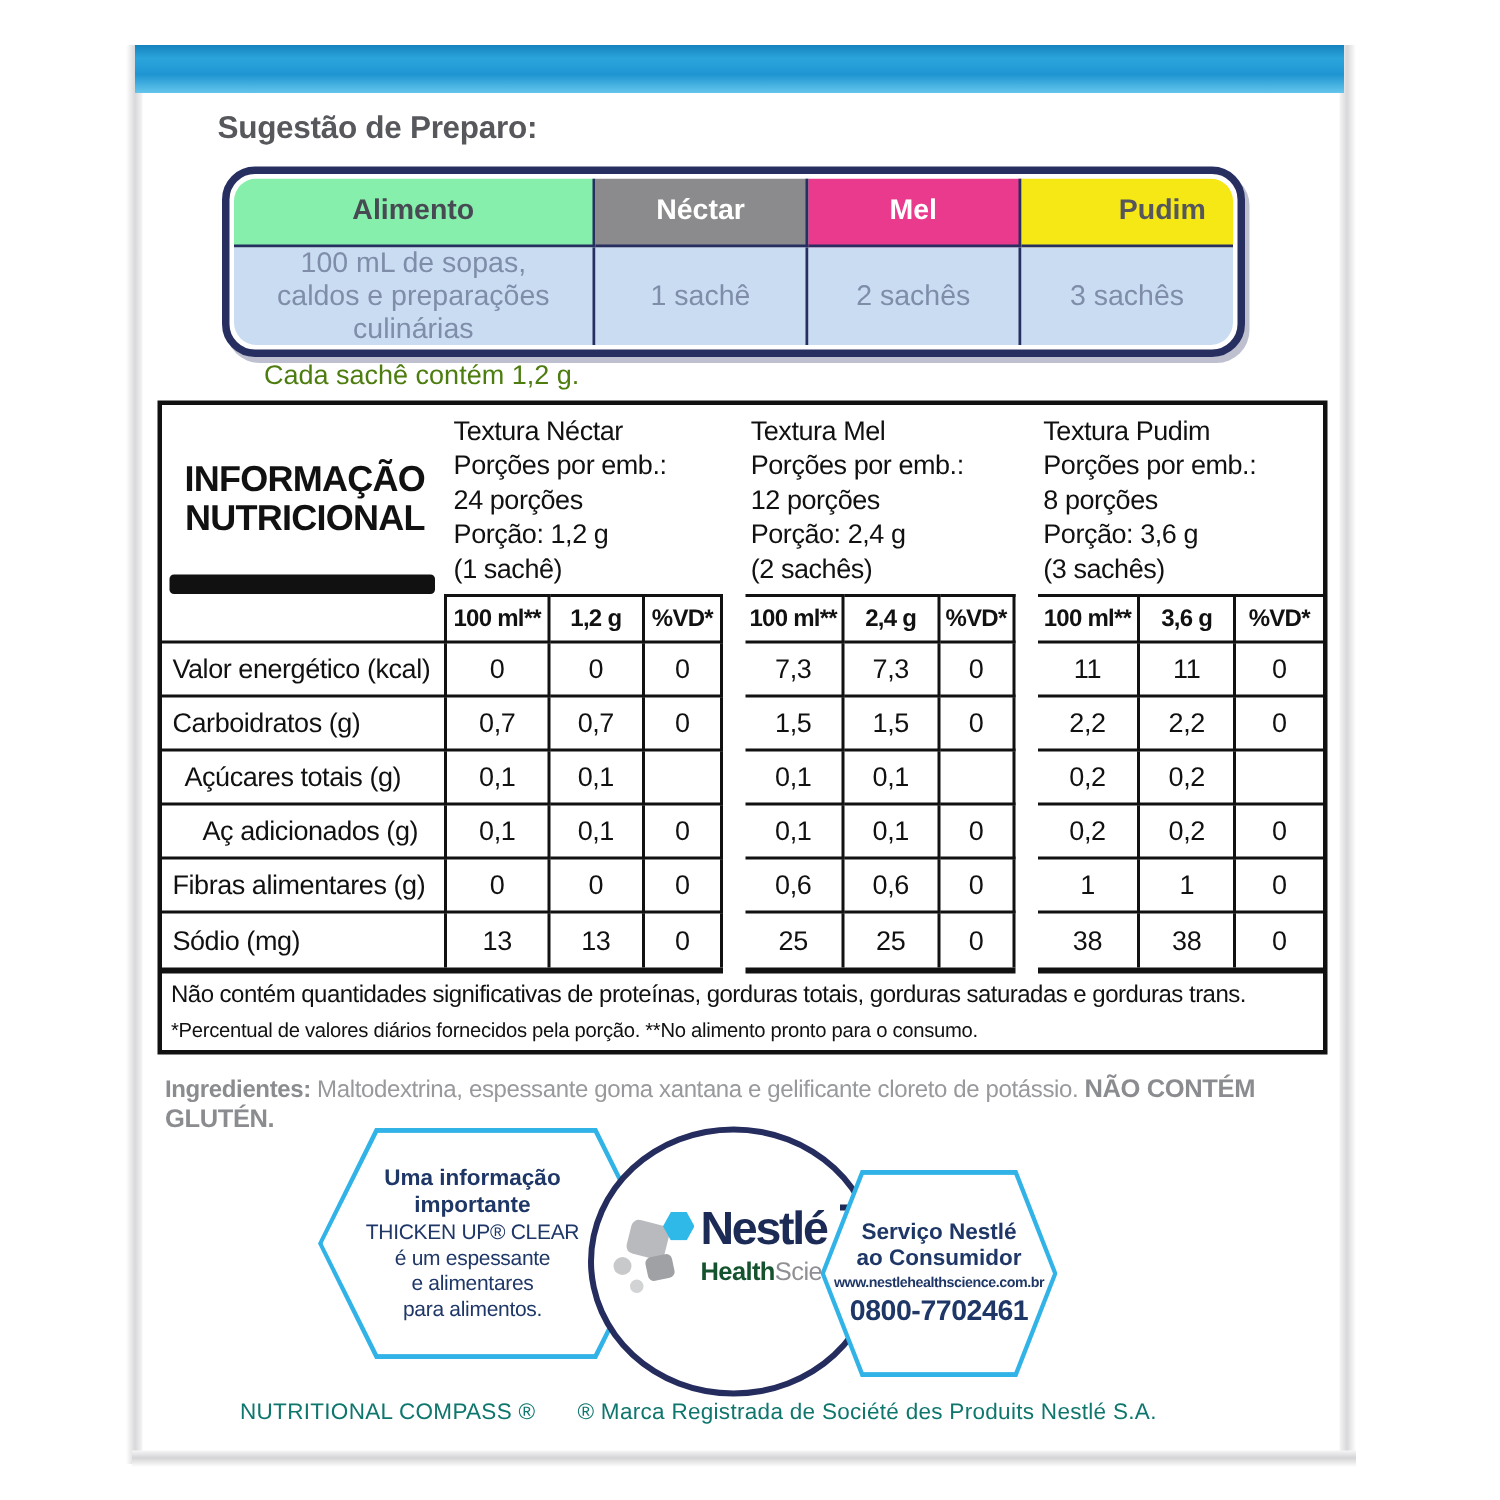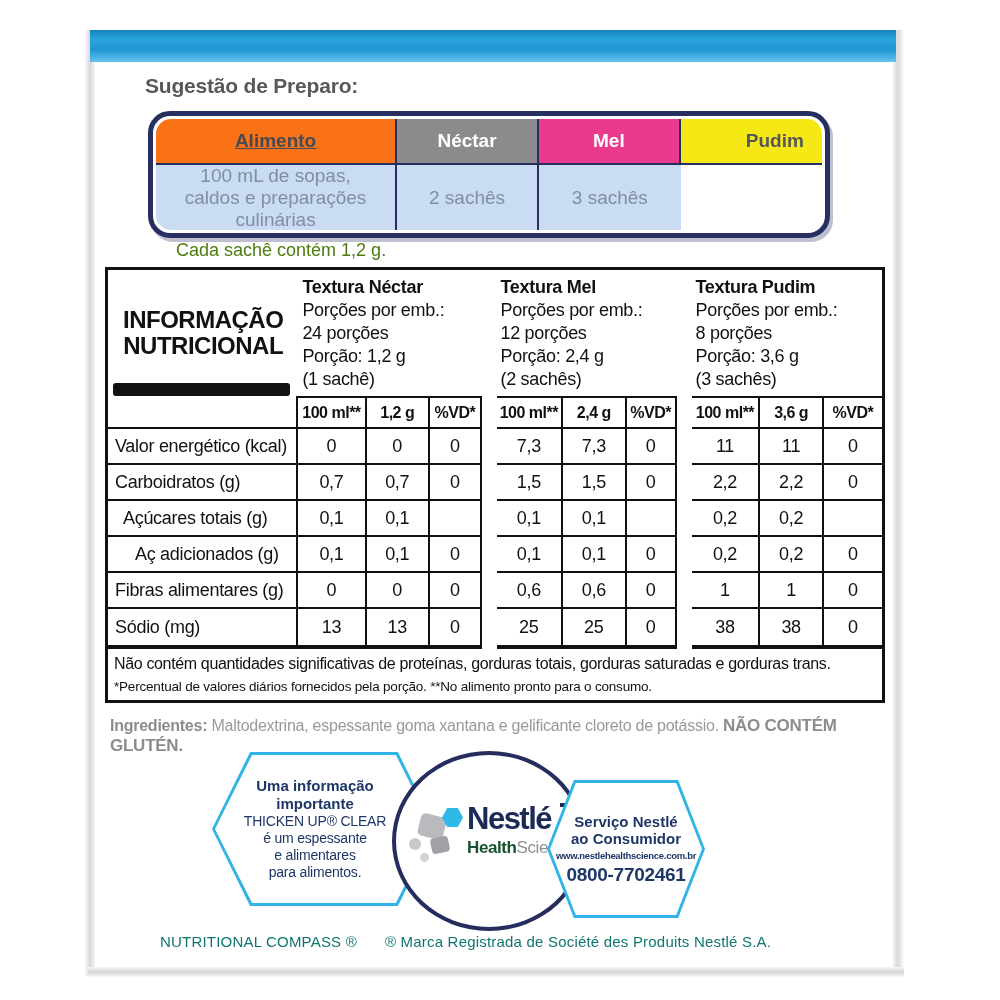--- a/index.html
+++ b/index.html
@@ -19,21 +19,21 @@
 
   
   .prep-box { position:absolute; left:148px; top:111px; width:682px; height:127px;
               background:#ffffff; border:5px solid #272f60; border-radius:22px; padding:3px;
               box-shadow:3px 4px 0 rgba(39,47,96,0.30); }
   .prep-grid { width:100%; height:100%; border-radius:15px; overflow:hidden;
                display:grid; grid-template-columns:36.2% 21.3% 21.3% 21.2%; grid-template-rows:46px 1fr; }
   .pcell { display:flex; align-items:center; justify-content:center; text-align:center; }
   .phead { font-weight:bold; font-size:19px; border-bottom:2px solid #272f60; }
   .psep  { border-right:2px solid #272f60; }
-  .bg-blue  { background:#f97316;text-decoration:underline; }
+  .bg-blue  { background:#86efac; }
   .bg-gray  { background:#8b8b8d; color:#ffffff; }
   .bg-pink  { background:#ea3a8e; color:#ffffff; }
   .bg-yellow{ background:#f6e814; color:#55575c;padding-left:47px; }
   .phead.bg-blue { color:#474a52; }
   .pbody { background:#c9dcf2; color:#7f8da9; font-size:19px; line-height:22px; }
   .pbody.food { padding:0 18px; }
 
   .prep-caption { position:absolute; left:176px; top:240px; font-size:18px; color:#4d7c0f; }
 
   
@@ -43,21 +43,21 @@
             grid-template-rows:126px 33px repeat(6,36px) 5px 28px 22px; }
   .nc { display:flex; align-items:center; justify-content:center; font-size:18px; letter-spacing:-0.3px; }
   .bb  { border-bottom:2px solid #111; }
   .brd { border-right:2px solid #111; }
   .bt  { border-top:2px solid #111; }
   .thick { border-top:4px solid #111; }
   .info-cell { position:relative; display:flex; flex-direction:column; align-items:center; justify-content:center; }
   .info-title { font-size:24px; font-weight:bold; letter-spacing:-0.5px; line-height:26px; text-align:center; }
   .black-bar { position:absolute; bottom:0; left:5px; right:8px; height:13px; background:#111; border-radius:3px; }
   .tex { padding:6px 2px 0 4px; font-size:18px; line-height:23px; align-items:flex-start; justify-content:flex-start; display:flex; flex-direction:column; letter-spacing:-0.3px; }
-  .tex .t1 { font-weight:bold; }
+  .tex .t1 { font-weight:normal; }
   .hc { font-weight:bold; font-size:16px; letter-spacing:-0.5px; }
   .rl { justify-content:flex-start; text-align:left; padding-left:7px; }
   .ind1 { padding-left:15px; }
   .ind2 { padding-left:27px; }
   .noteline { grid-column:1 / span 12; display:flex; align-items:center; padding:0 6px; }
   .note1 { font-size:16px; letter-spacing:-0.35px; }
   .note2 { font-size:13.5px; letter-spacing:-0.2px; align-items:flex-start; padding-top:1px; }
 
   
   .ingredients { position:absolute; left:110px; top:716px; width:780px; font-size:16px; color:#97999c; letter-spacing:-0.25px; }
@@ -109,20 +109,21 @@
 
 <div class="prep-title">Sugestão de Preparo:</div>
 
 <div class="prep-box">
   <div class="prep-grid">
     <div class="pcell phead psep bg-blue">Alimento</div>
     <div class="pcell phead psep bg-gray">Néctar</div>
     <div class="pcell phead psep bg-pink">Mel</div>
     <div class="pcell phead bg-yellow">Pudim</div>
     <div class="pcell pbody psep food">100 mL de sopas, caldos e preparações culinárias</div>
+    <div class="pcell pbody psep">1 sachê</div>
     <div class="pcell pbody psep">2 sachês</div>
     <div class="pcell pbody">3 sachês</div>
   </div>
 </div>
 
 <div class="prep-caption">Cada sachê contém 1,2 g.</div>
 
 <div class="ntable">
 
   <div class="nc info-cell">

